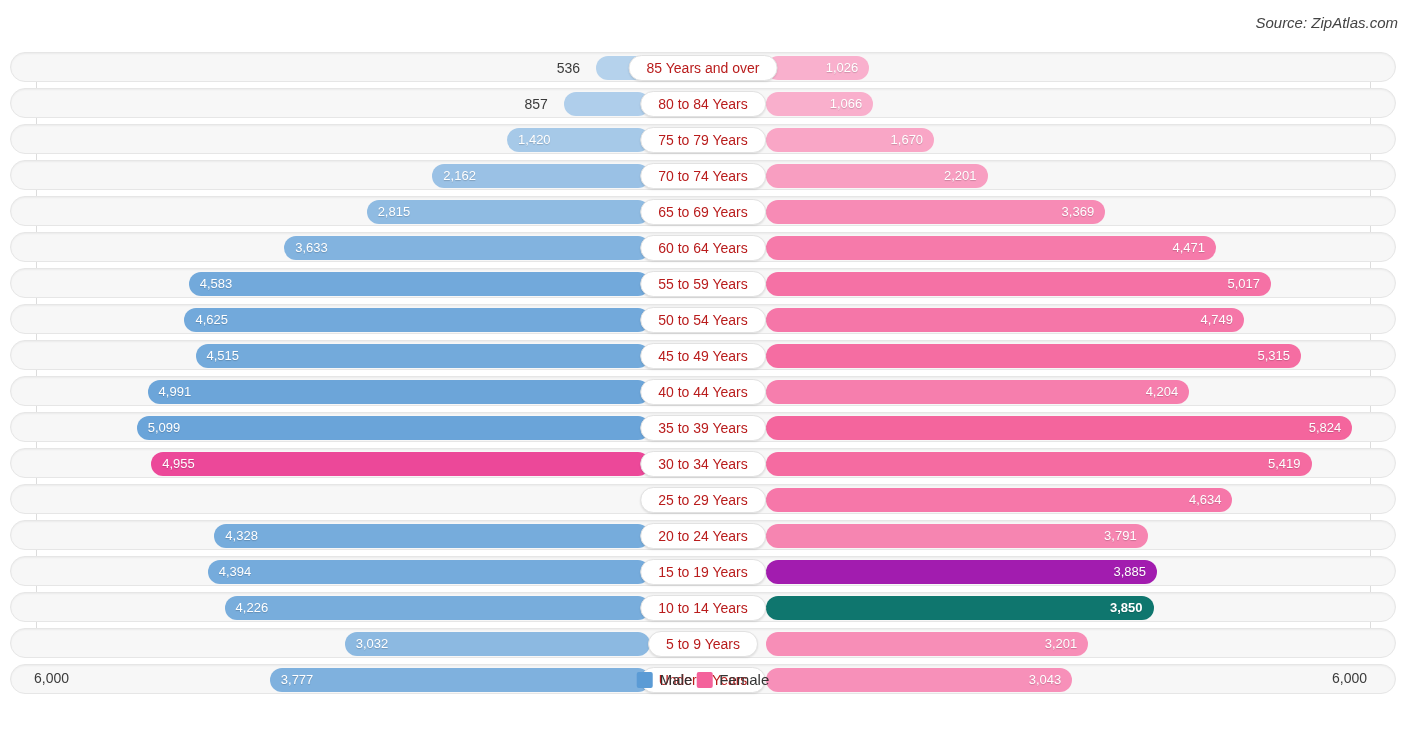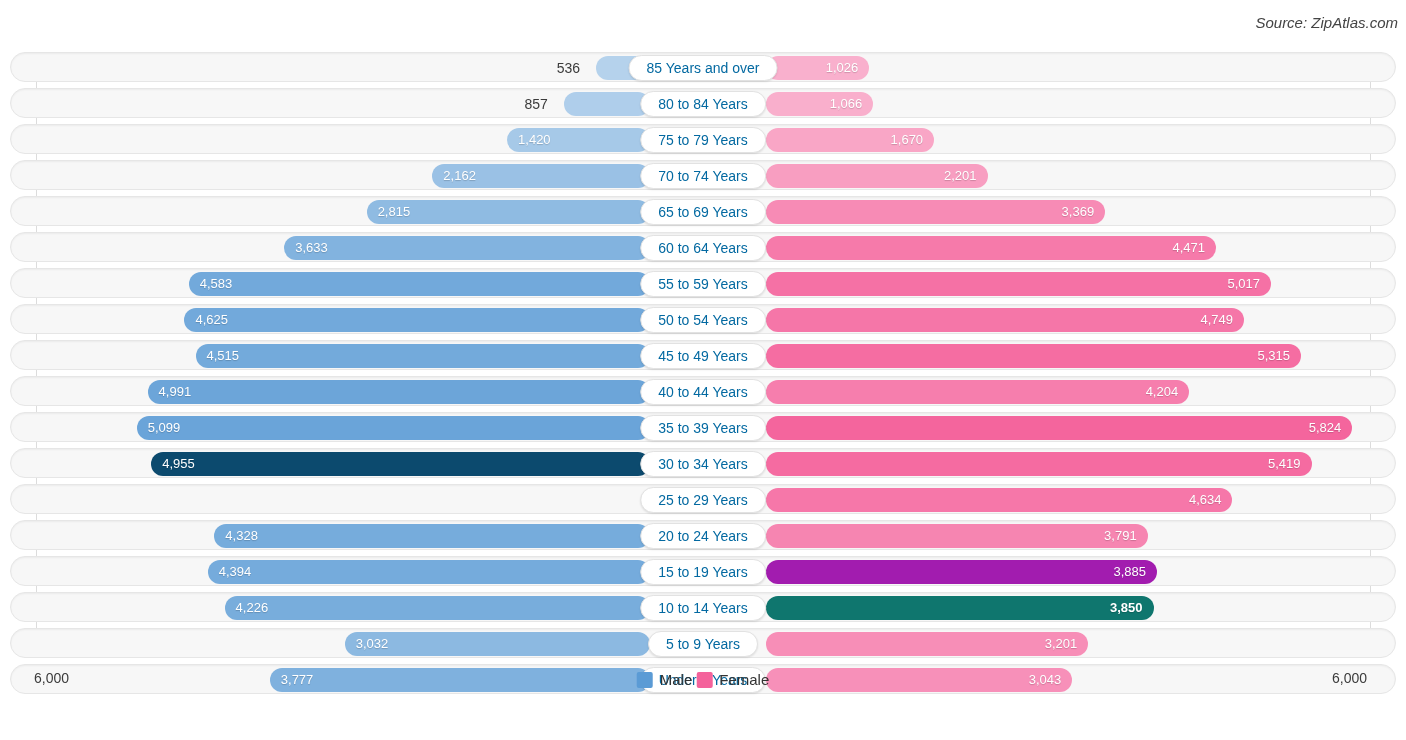--- a/index.html
+++ b/index.html
@@ -72,21 +72,21 @@
   
   .pill {
     position: absolute;
     left: 50%; top: 2px;
     transform: translateX(-50%);
     height: 26px; line-height: 24px;
     padding: 0 17px;
     background: #ffffff;
     border: 1px solid #e2e2e2;
     border-radius: 13px;
-    font-size: 14px; color: #0369a1;
+    font-size: 14px; color: #b91c1c;
     white-space: nowrap;
     box-shadow: 0 1px 2px rgba(0,0,0,.10);
   }
 
   
   .axis {
     position: absolute; bottom: 14px;
     font-size: 14px; color: #3b3b3b;
   }
   .axis.left  { left: 24px; }
@@ -227,21 +227,21 @@
               <span class="inval">5,099</span>
             </div>
             <div class="bar female" style="width: 586.283px; background: rgb(244, 101, 157);">
               <span class="inval">5,824</span>
             </div>
           </div>
           <div class="pill">35 to 39 Years</div>
         </div>
         <div class="row" style="top: 396px;">
           <div class="barwrap">
-            <div class="bar male" style="width: 498.803px; background: #0c4a6e; text-decoration: underline;">
+            <div class="bar male" style="width: 498.803px; background: #ec4899; text-decoration: underline;">
               <span class="inval">4,955</span>
             </div>
             <div class="bar female" style="width: 545.513px; background: rgb(245, 107, 161);">
               <span class="inval">5,419</span>
             </div>
           </div>
           <div class="pill">30 to 34 Years</div>
         </div>
         <div class="row" style="top: 432px;">
           <div class="barwrap">

